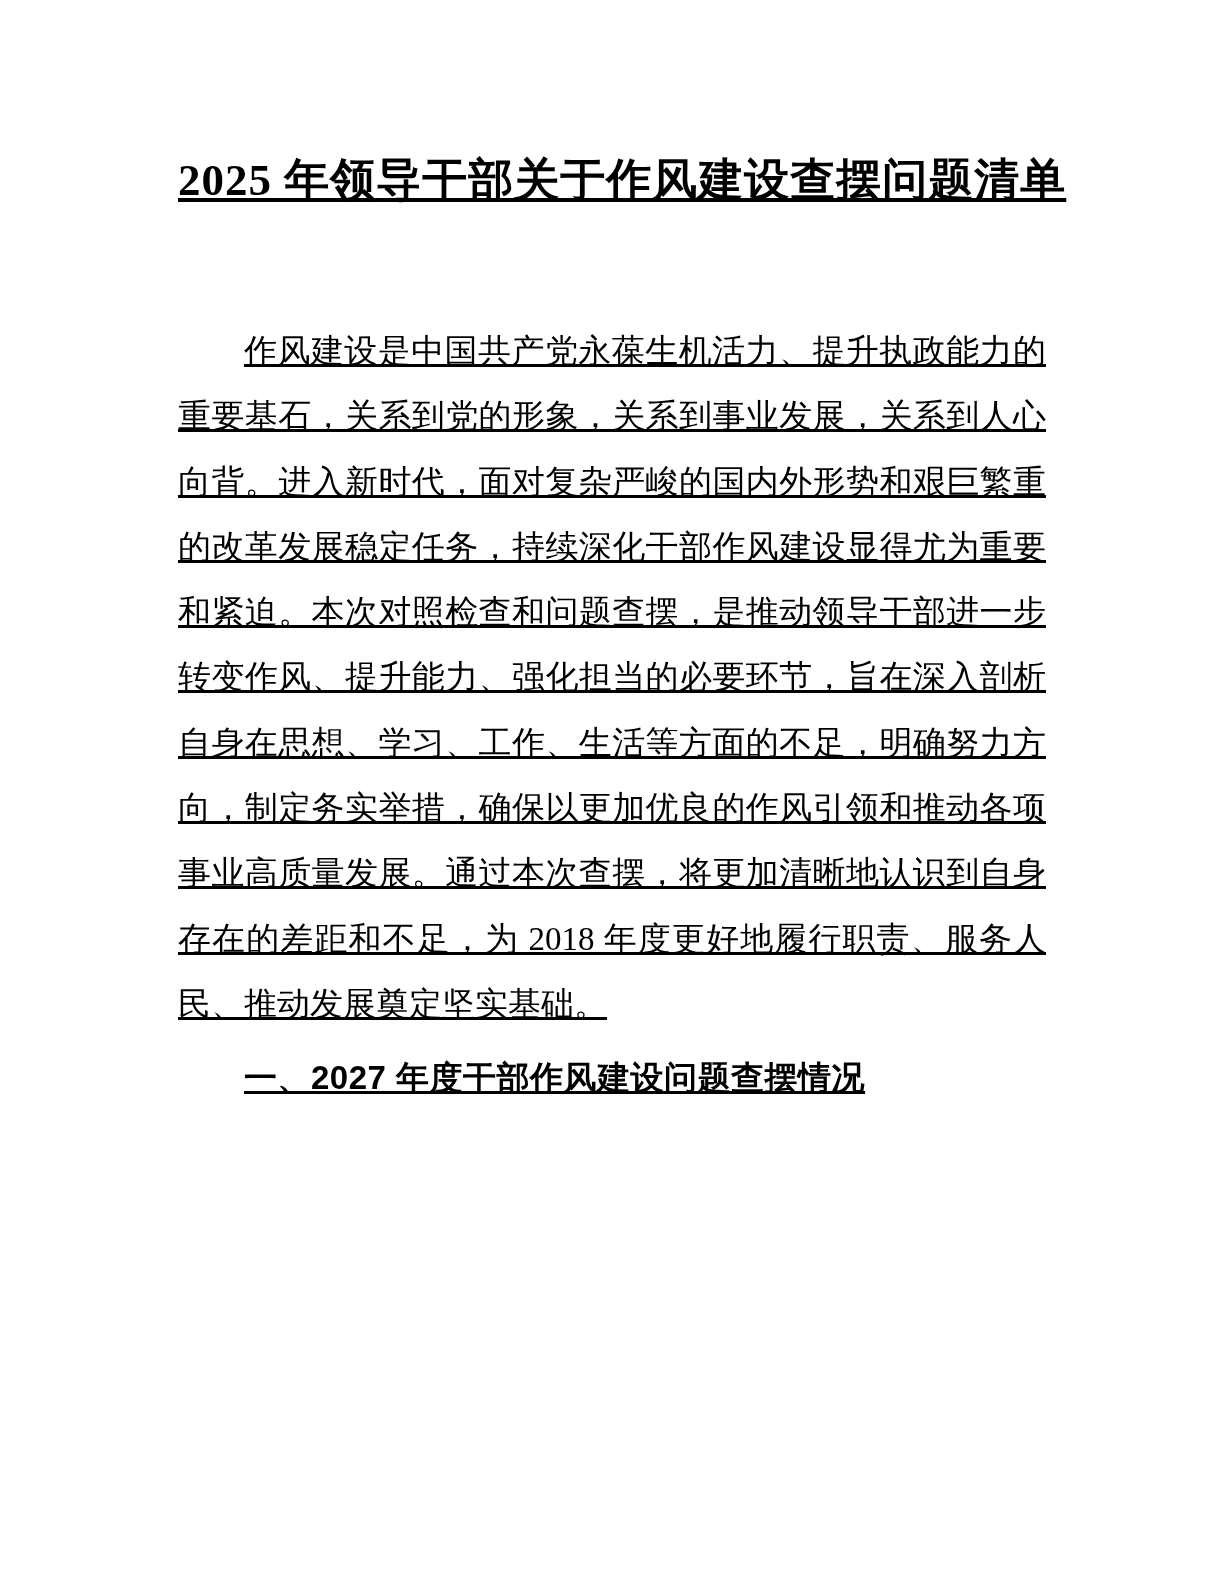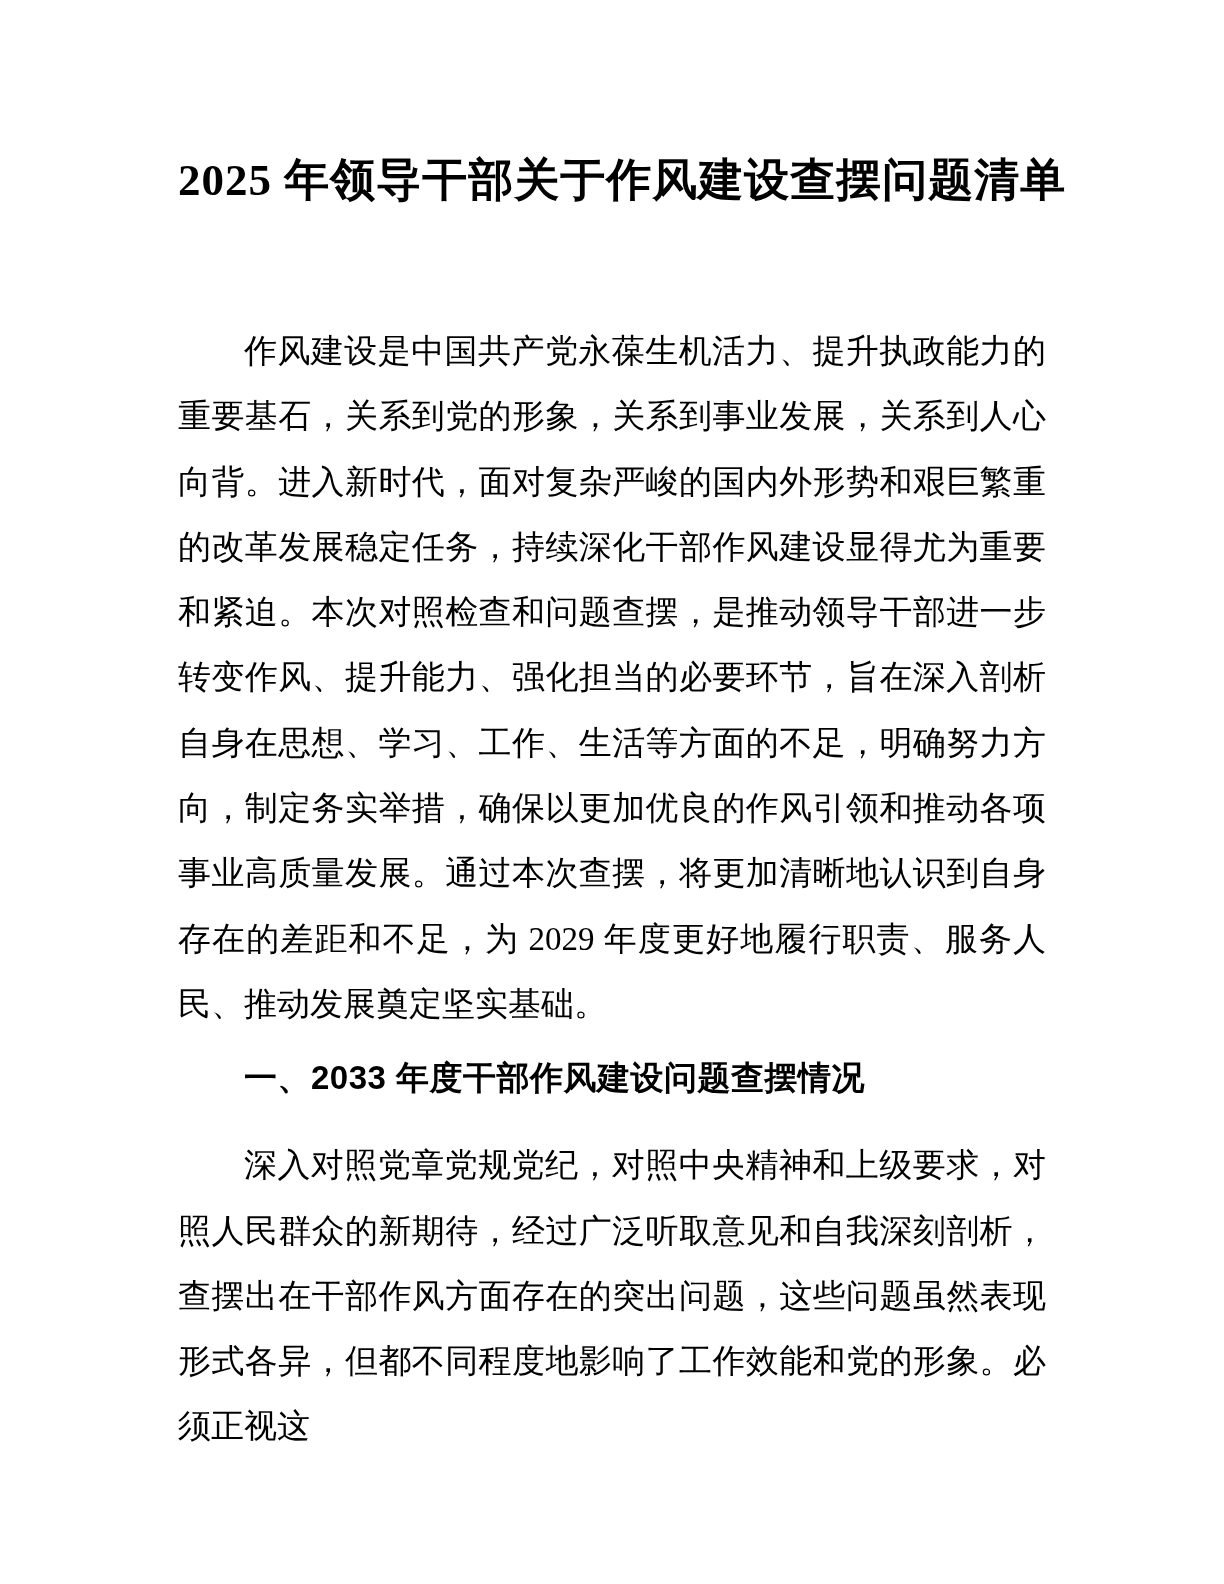--- a/index.html
+++ b/index.html
@@ -11,20 +11,21 @@
     position: relative;
     width: 1224px;
     height: 1584px;
     margin: 0 auto;
     background: #ffffff;
     color: #000000;
     overflow: hidden;
   }
   .content {
     padding: 0 178px;
+    text-decoration: underline;
   }
   .doc-title {
     margin: 148px 0 0 0;
     font-family: "Liberation Serif", serif;
     font-weight: bold;
     font-size: 45px;
     line-height: 65px;
     text-align: center;
     letter-spacing: 1px;
   }
@@ -58,20 +59,19 @@
 </head>
 <body>
 
 <div class="page">
   <div class="content">
 
     <h1 class="doc-title">
       <span class="title-line">2025 年领导干部关于作风建设查摆问题清单</span>
     </h1>
 
-    <p class="body-para intro-para">作风建设是中国共产党永葆生机活力、提升执政能力的重要基石，关系到党的形象，关系到事业发展，关系到人心向背。进入新时代，面对复杂严峻的国内外形势和艰巨繁重的改革发展稳定任务，持续深化干部作风建设显得尤为重要和紧迫。本次对照检查和问题查摆，是推动领导干部进一步转变作风、提升能力、强化担当的必要环节，旨在深入剖析自身在思想、学习、工作、生活等方面的不足，明确努力方向，制定务实举措，确保以更加优良的作风引领和推动各项事业高质量发展。通过本次查摆，将更加清晰地认识到自身存在的差距和不足，为 2029 年度更好地履行职责、服务人民、推动发展奠定坚实基础。</p>
+    <p class="body-para intro-para">作风建设是中国共产党永葆生机活力、提升执政能力的重要基石，关系到党的形象，关系到事业发展，关系到人心向背。进入新时代，面对复杂严峻的国内外形势和艰巨繁重的改革发展稳定任务，持续深化干部作风建设显得尤为重要和紧迫。本次对照检查和问题查摆，是推动领导干部进一步转变作风、提升能力、强化担当的必要环节，旨在深入剖析自身在思想、学习、工作、生活等方面的不足，明确努力方向，制定务实举措，确保以更加优良的作风引领和推动各项事业高质量发展。通过本次查摆，将更加清晰地认识到自身存在的差距和不足，为 2018 年度更好地履行职责、服务人民、推动发展奠定坚实基础。</p>
 
-    <h2 class="section-heading">一、2033 年度干部作风建设问题查摆情况</h2>
+    <h2 class="section-heading">一、2027 年度干部作风建设问题查摆情况</h2>
 
-    <p class="body-para">深入对照党章党规党纪，对照中央精神和上级要求，对照人民群众的新期待，经过广泛听取意见和自我深刻剖析，查摆出在干部作风方面存在的突出问题，这些问题虽然表现形式各异，但都不同程度地影响了工作效能和党的形象。必须正视这</p>
 
   </div>
 </div>
 
 </body></html>

